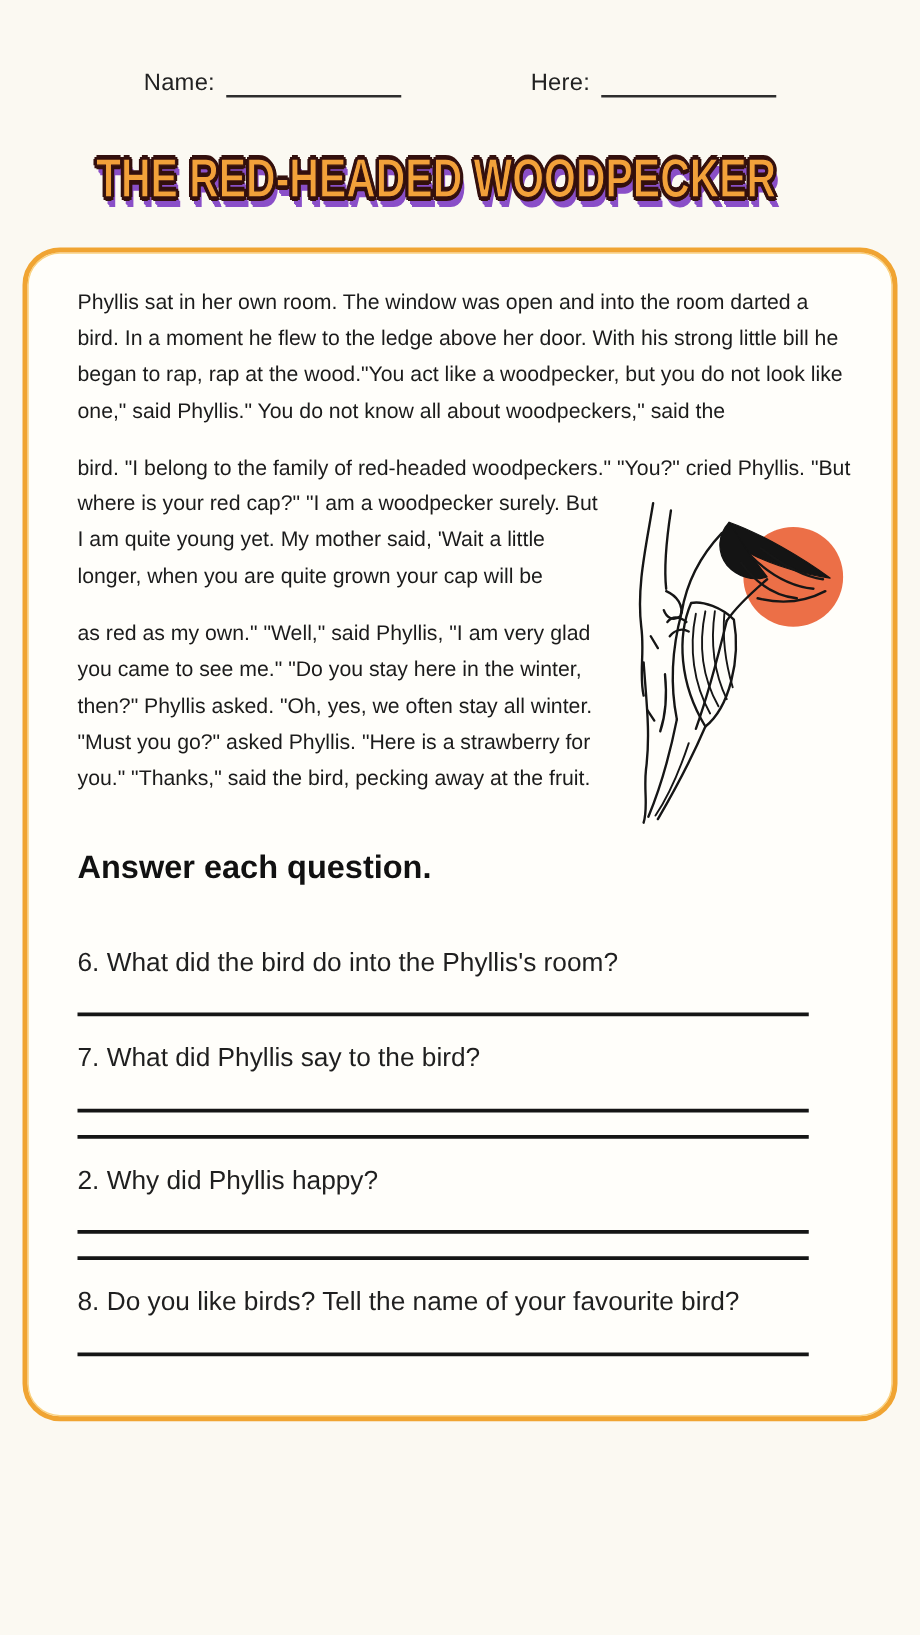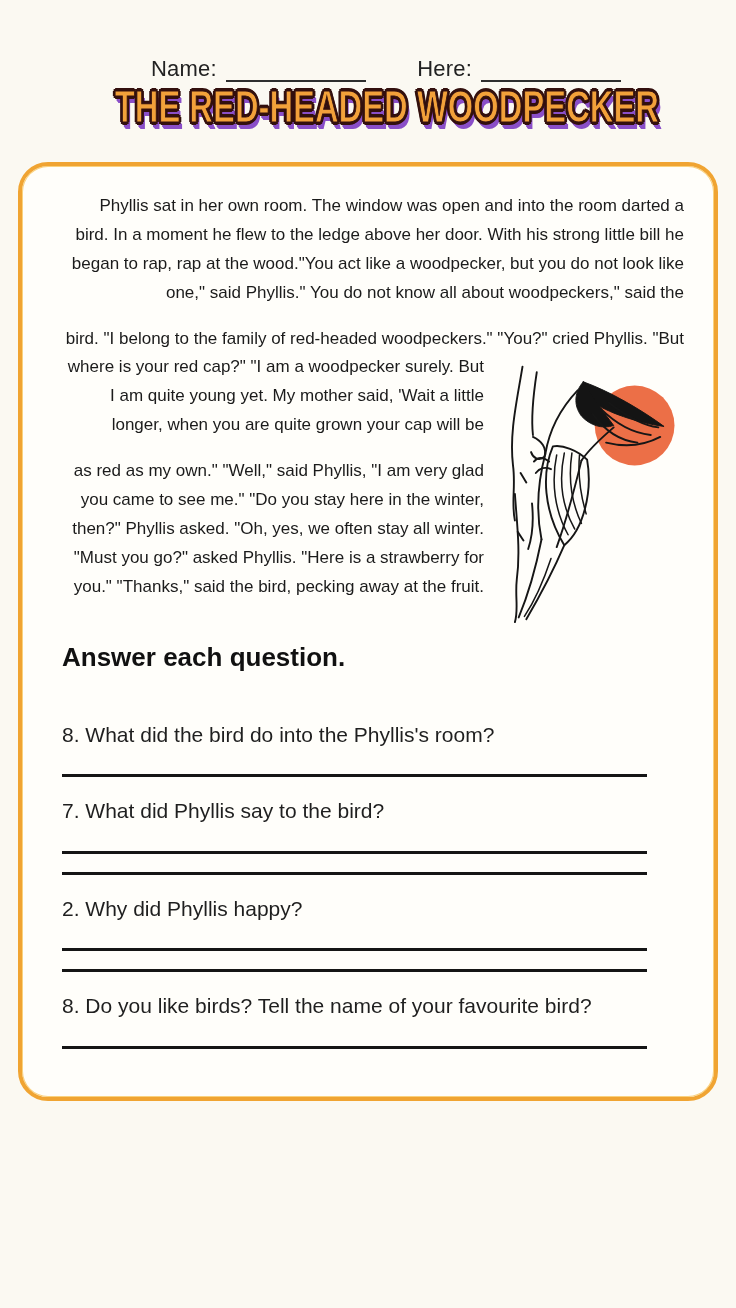--- a/index.html
+++ b/index.html
@@ -10,27 +10,27 @@
     font-family: "Liberation Sans", sans-serif;
     color: #1b1b1b;
   }
   
   .meta-row {
     margin-top: 56px;
     padding: 0 115px;
     display: flex; justify-content: space-between; align-items: flex-end;
   }
   .meta-field { display: flex; align-items: flex-end; }
-  .meta-label { font-size: 22px; color: #222; letter-spacing: 0.2px; margin-left: 36px; }
+  .meta-label { font-size: 19px; color: #222; letter-spacing: 0.2px; }
   .meta-line {
     display: inline-block; width: 140px; height: 16px;
     border-bottom: 2px solid #2e2e2e; margin-left: 9px;
   }
   
-  .title-wrap { text-align: right; height: 52px; padding-left: 37px; }
+  .title-wrap { text-align: left; margin-top: 40px; height: 52px; }
   .title-inner {
     display: inline-block;
     font-size: 42px; font-weight: 800; line-height: 1.15;
     letter-spacing: 0px; white-space: nowrap;
     color: #F2A13A;
     transform: scaleX(0.78) scaleY(1.05);
     transform-origin: center top;
     -webkit-text-stroke: 1px #33100E;
     text-shadow:
       -2px -2px 0 #33100E, 2px -2px 0 #33100E, -2px 2px 0 #33100E, 2px 2px 0 #33100E,
@@ -41,21 +41,21 @@
   .panel {
     margin: 28px 18px 0;
     background: #FFFEFA;
     border: 4px solid #F0A432;
     border-radius: 30px;
     padding: 26px 30px 30px 40px;
     box-shadow: inset 0 0 0 1px #FAD27E;
   }
   
   .passage { font-size: 17px; line-height: 1.7; color: #1b1b1b; }
-  .passage p { margin-bottom: 17px; text-align: right; }
+  .passage p { margin-bottom: 17px; }
   .float-spacer { float: right; width: 0; height: 164px; }
   .bird-float {
     float: right; clear: right;
     width: 190px; height: 272px; margin-left: 10px; margin-bottom: 4px;
   }
   .bird-float svg { width: 100%; height: 100%; display: block; }
   
   .qs-heading {
     clear: both;
     font-size: 26px; font-weight: 700; color: #111;
@@ -134,21 +134,21 @@
         </svg>
       </figure>
       <p>Phyllis sat in her own room. The window was open and into the room darted a bird. In a moment he flew to the ledge above her door. With his strong little bill he began to rap, rap at the wood."You act like a woodpecker, but you do not look like one," said Phyllis." You do not know all about woodpeckers," said the</p>
       <p>bird. "I belong to the family of red-headed woodpeckers." "You?" cried Phyllis. "But where is your red cap?" "I am a woodpecker surely. But I am quite young yet. My mother said, 'Wait a little longer, when you are quite grown your cap will be</p>
       <p>as red as my own." "Well," said Phyllis, "I am very glad you came to see me." "Do you stay here in the winter, then?" Phyllis asked. "Oh, yes, we often stay all winter. "Must you go?" asked Phyllis. "Here is a strawberry for you." "Thanks," said the bird, pecking away at the fruit.</p>
     </div>
 
     <h2 class="qs-heading">Answer each question.</h2>
 
     <div class="qa">
-      <p class="question">8. What did the bird do into the Phyllis's room?</p>
+      <p class="question">6. What did the bird do into the Phyllis's room?</p>
       <div class="answer-line"></div>
     </div>
     <div class="qa">
       <p class="question">7. What did Phyllis say to the bird?</p>
       <div class="answer-line"></div>
     </div>
     <div class="qa">
       <div class="answer-line"></div>
     </div>
     <div class="qa">

